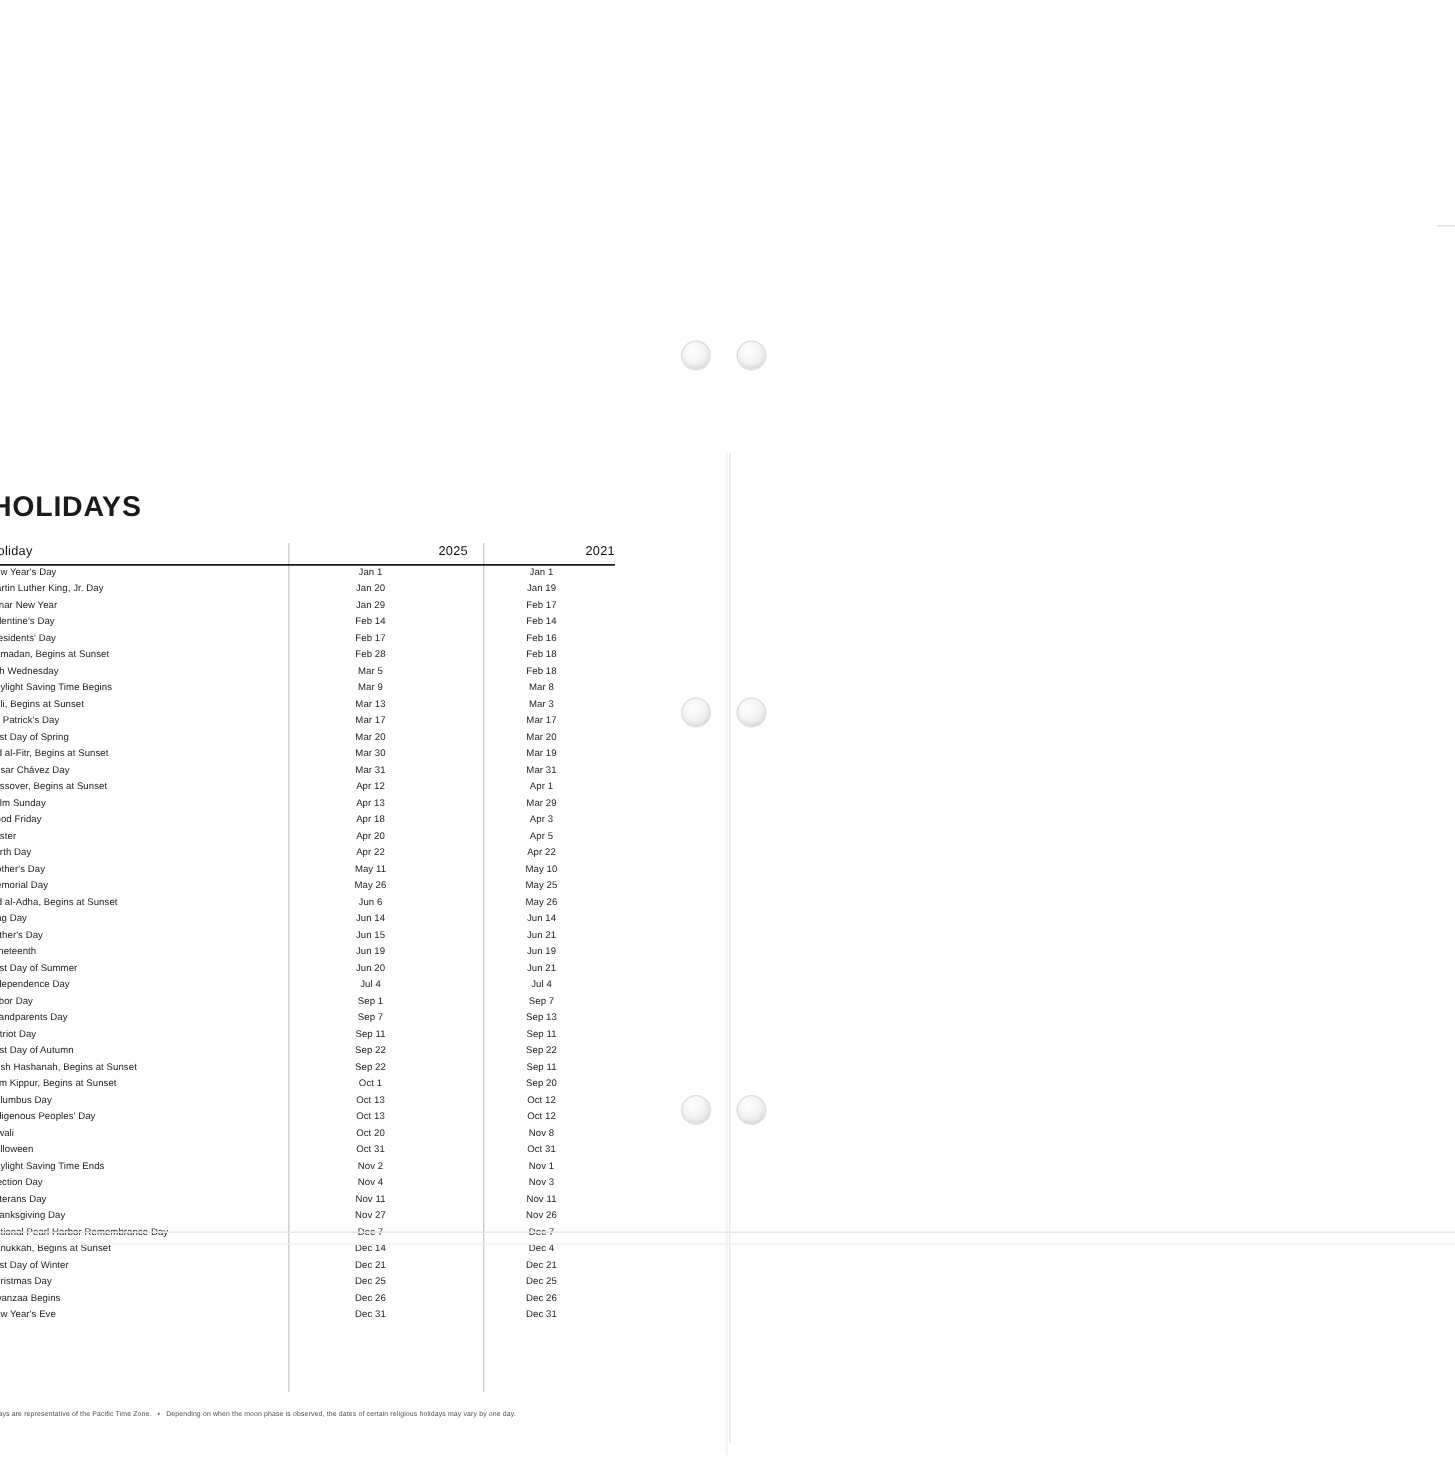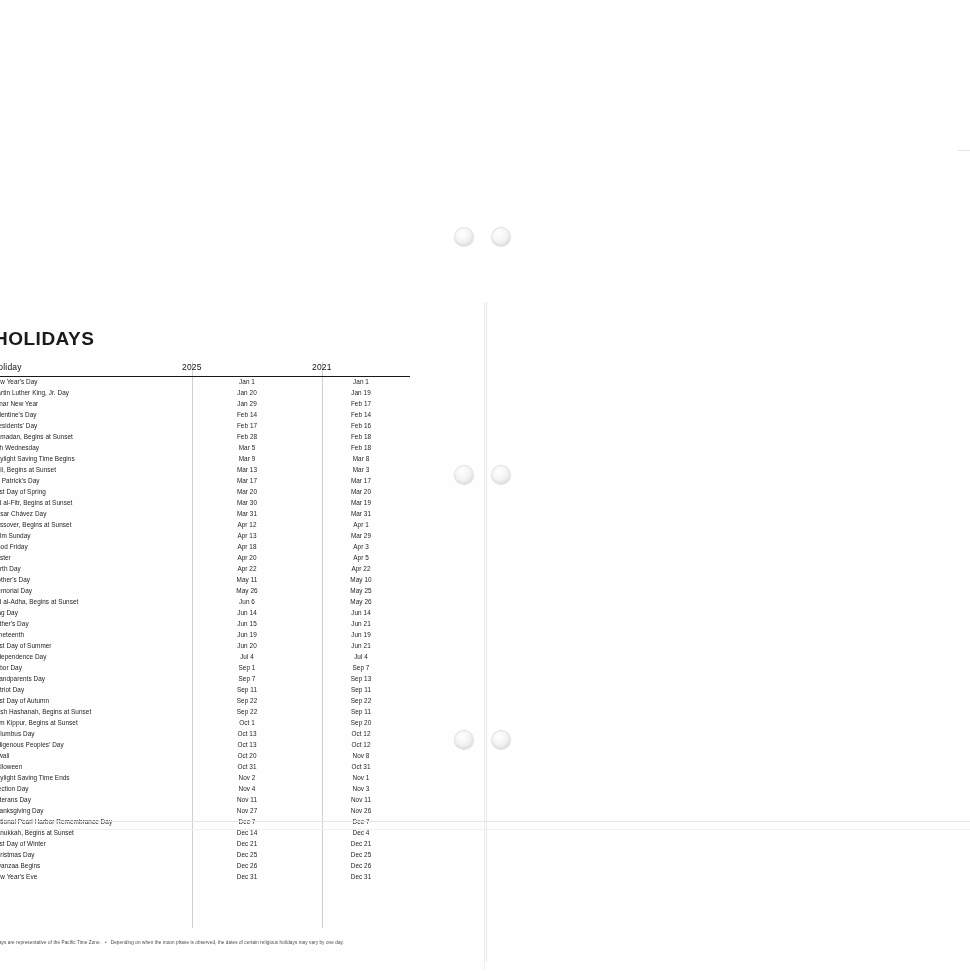--- a/index.html
+++ b/index.html
@@ -113,21 +113,21 @@
     width: 420px;
     table-layout: fixed;
   }
 
   table.holidays th {
     font-size: 8.5px;
     font-weight: 400;
     color: #111;
     padding: 0 0 4px 0;
     border-bottom: 1px solid #1a1a1a;
-    text-align: left;
+    text-align: right;
     letter-spacing: 0.2px;
   }
   table.holidays th.h-name {
     text-align: left;
     padding-left: 2px;
   }
 
   table.holidays td {
     font-size: 6.4px;
     color: #1d1d1d;

